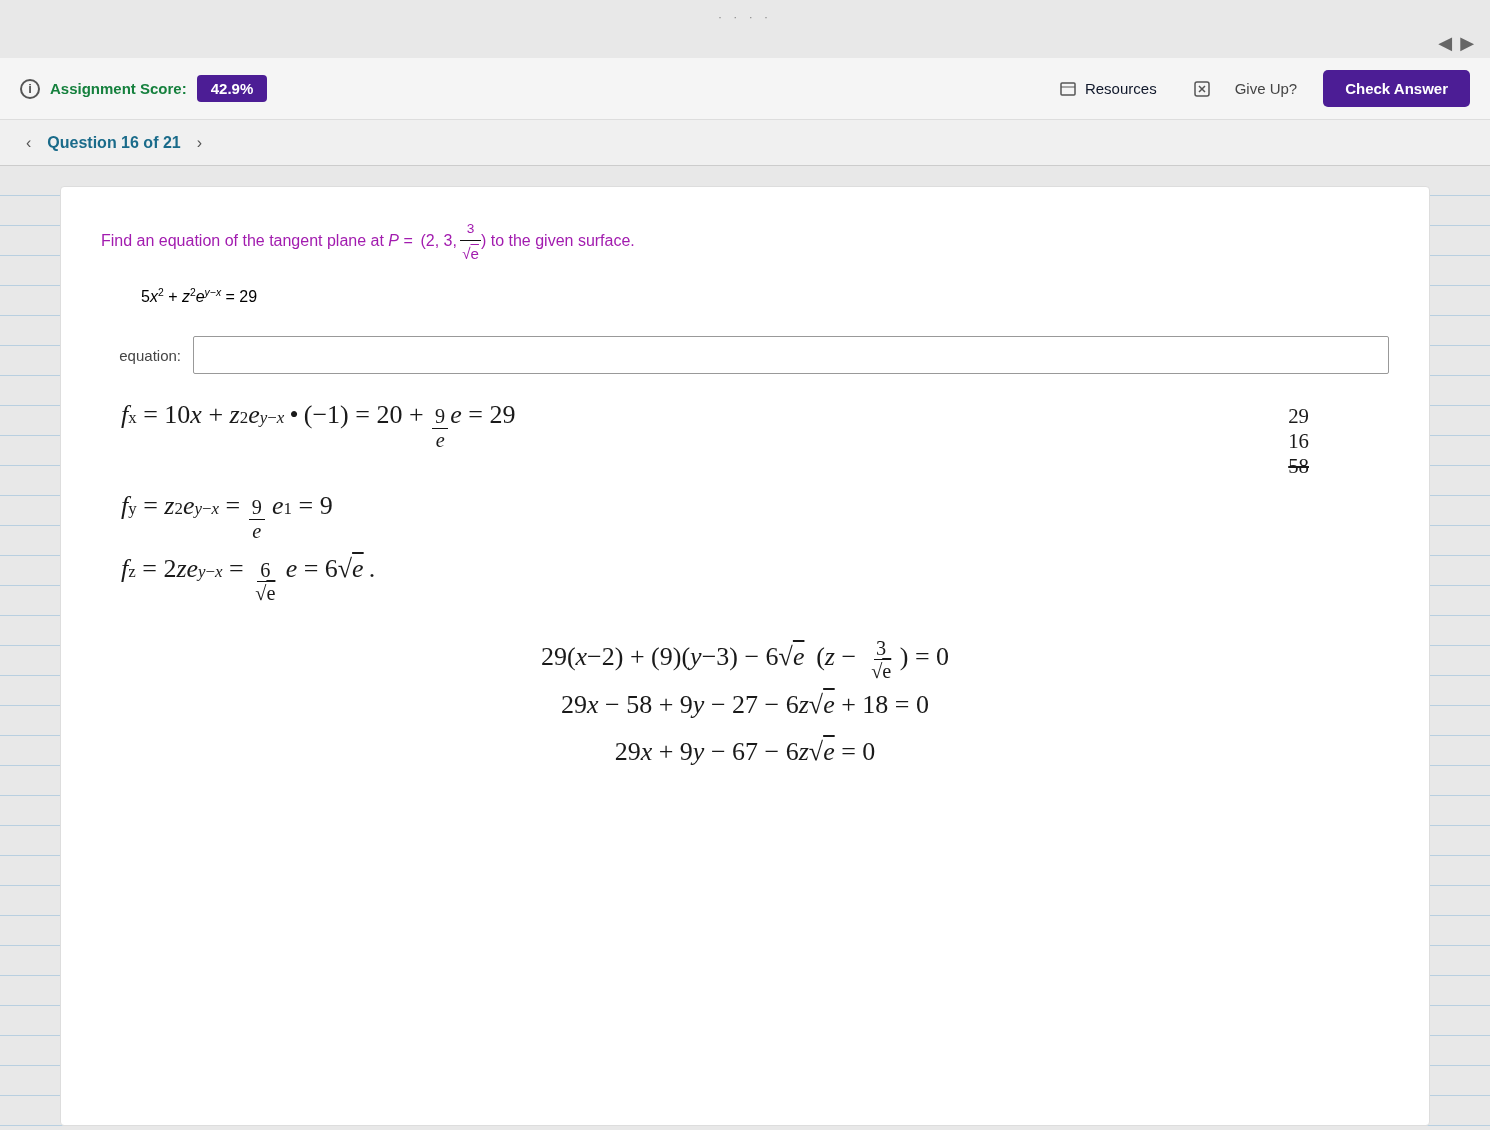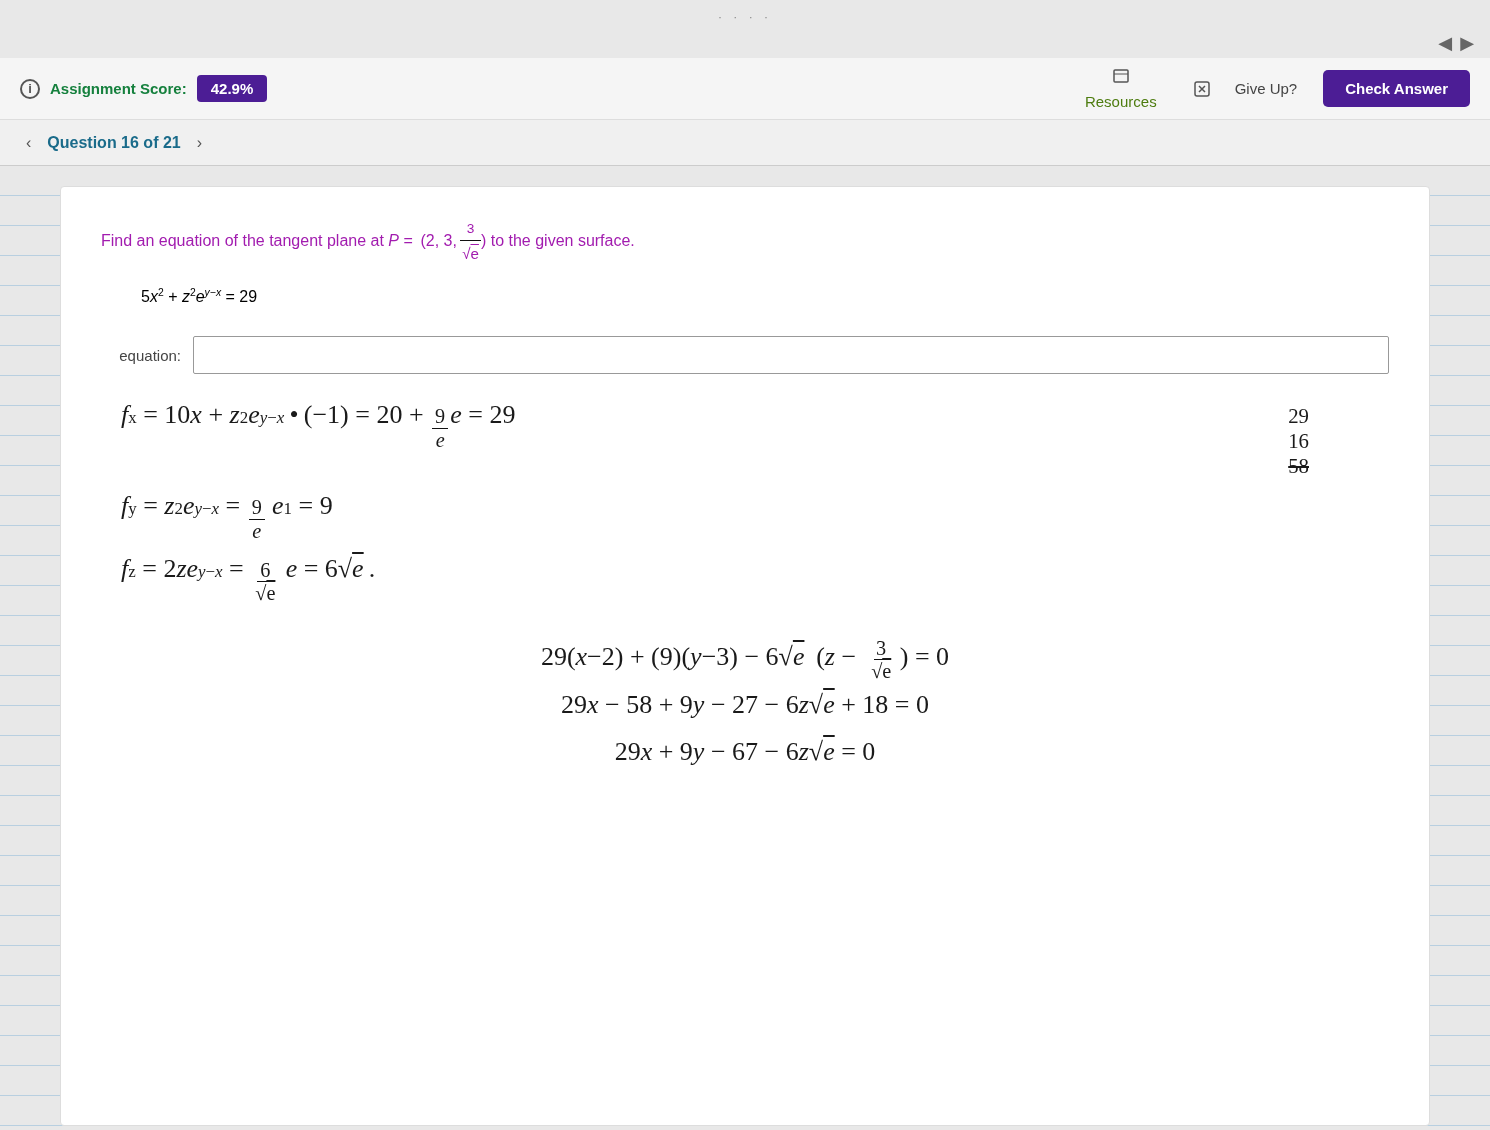--- a/index.html
+++ b/index.html
@@ -59,23 +59,22 @@
       gap: 16px;
     }
     .resources-btn {
       display: flex;
       align-items: center;
       gap: 8px;
       background: none;
       border: none;
       cursor: pointer;
       font-size: 15px;
-      color: #4d7c0f;
+      color: #0f172a;
       padding: 6px 10px;
-      flex-direction: column;
     }
     .give-up-btn {
       display: flex;
       align-items: center;
       gap: 24px;
       background: none;
       border: none;
       cursor: pointer;
       font-size: 15px;
       color: #444;

